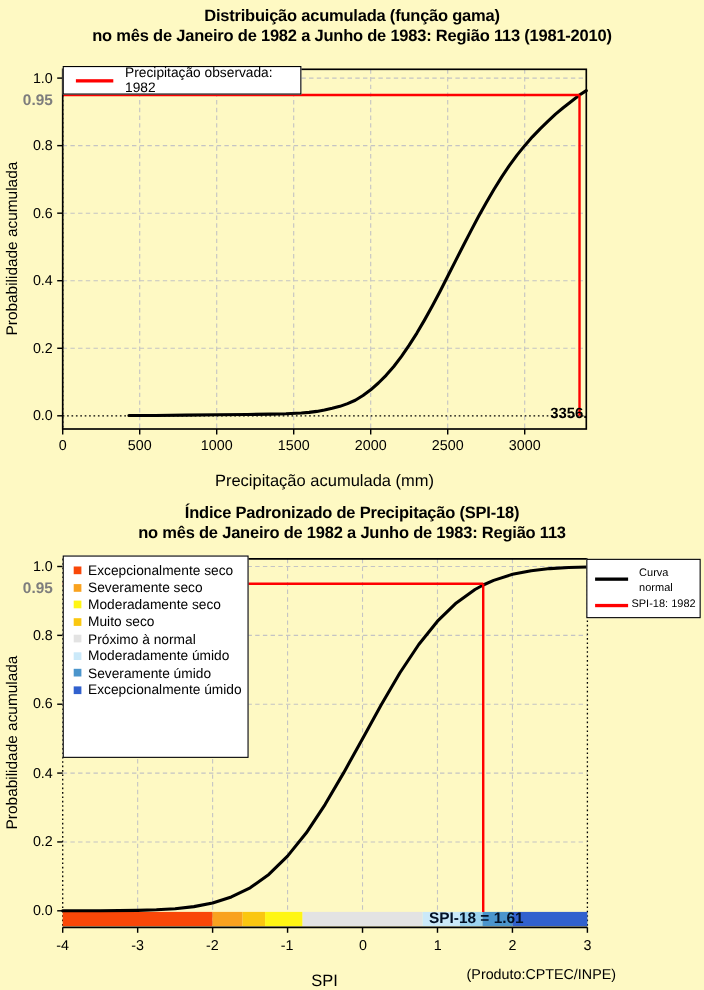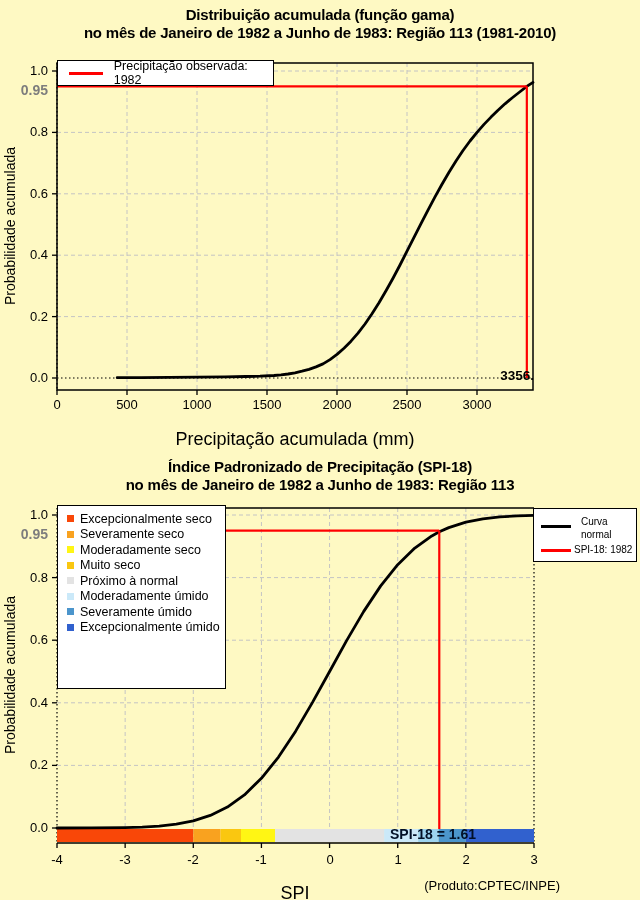--- a/index.html
+++ b/index.html
@@ -3,21 +3,21 @@
 <meta charset="utf-8">
 <style>
   html,body{margin:0;padding:0;background:#fff;}
   #canvas{position:relative;width:640px;height:900px;background:#fef9c3;overflow:hidden;
           font-family:"Liberation Sans","DejaVu Sans",sans-serif;color:#000;}
   .abs{position:absolute;}
   .title{width:640px;text-align:center;font-weight:bold;font-size:15px;letter-spacing:-0.2px;}
   .ytick{width:46px;left:2px;text-align:right;font-size:13px;height:14px;line-height:14px;}
   .thresh{width:46px;left:2px;text-align:right;font-weight:bold;font-size:14px;height:14px;line-height:14px;}
   .xtick{text-align:center;font-size:13px;height:15px;line-height:15px;}
-  .axlabel{font-size:18px;text-align:center;}
+  .axlabel{font-size:15px;text-align:center;}
   .rot{writing-mode:vertical-rl;transform:rotate(180deg);text-align:center;font-size:14px;width:16px;}
   .lbox{border:1.5px solid #000;background:#fff;box-sizing:border-box;}
   .lline{height:3px;width:35px;}
   .toplegend{display:flex;align-items:center;}
   .toplegend span.txt{font-size:12.5px;margin-left:11px;}
   .catcol{padding:5px 0 0 4px;}
   .cat-row{display:flex;align-items:center;height:15.5px;}
   .sw{width:7px;height:7px;margin:0 6px 0 5px;flex:none;}
   .cat-lab{font-size:12.5px;white-space:nowrap;}
   .rl-txt{font-size:10px;line-height:13px;}

